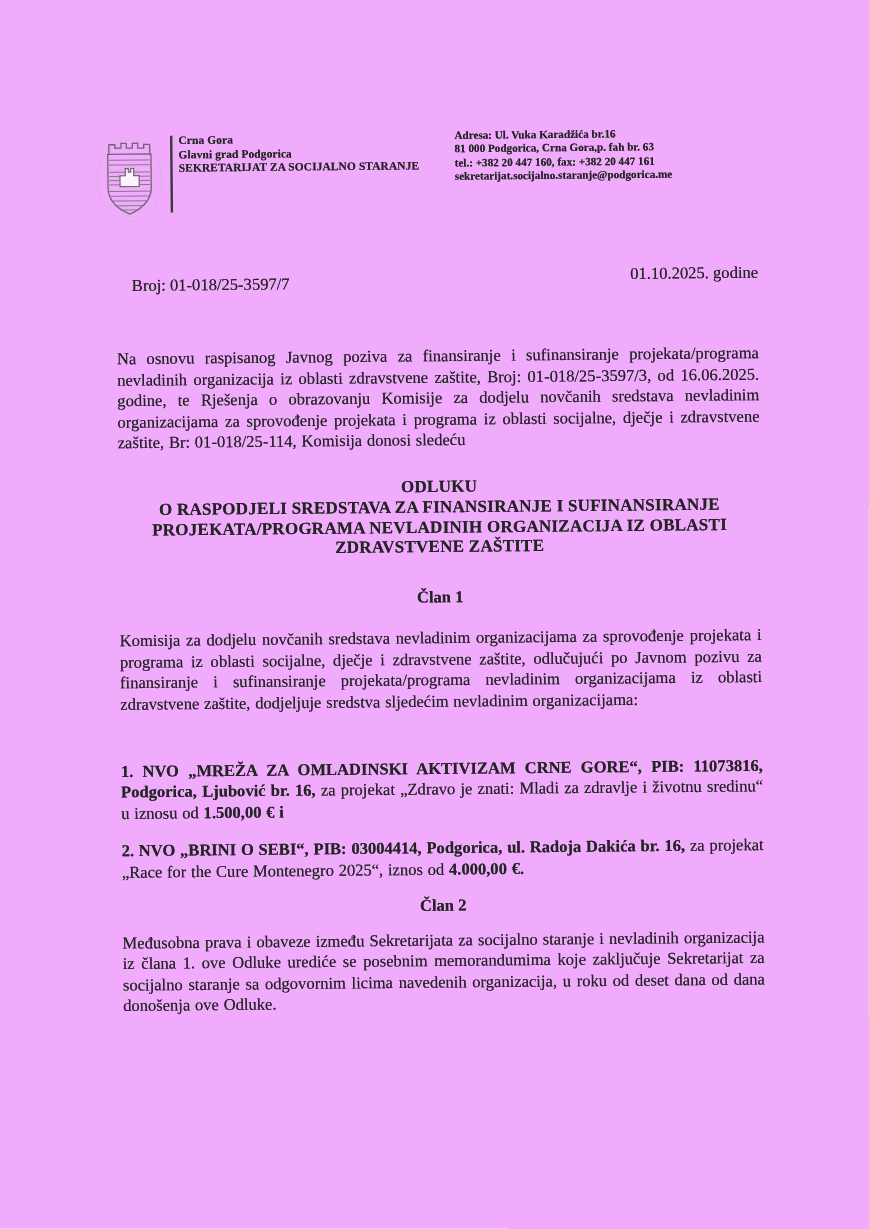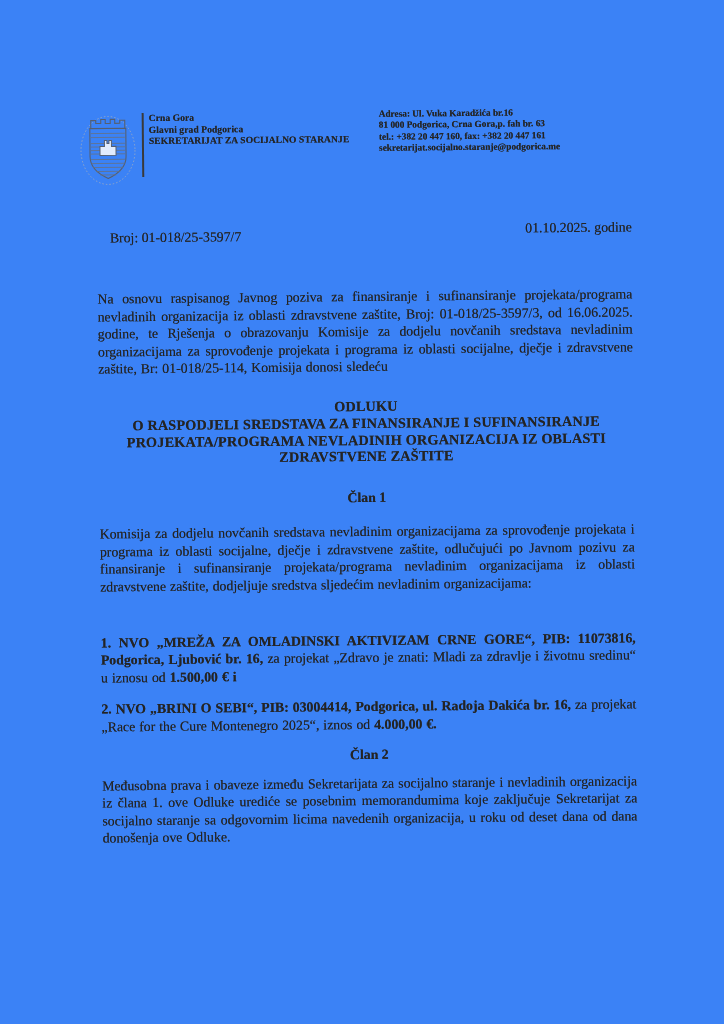--- a/index.html
+++ b/index.html
@@ -3,21 +3,21 @@
 <meta charset="utf-8">
 <style>
   html, body { margin:0; padding:0; }
   body {
     width:724px; height:1024px; overflow:hidden;
     background:#ffffff;
     font-family:"Liberation Serif", serif;
   }
   .page {
     position:relative; width:724px; height:1024px;
-    background:#3b82f6; color:#242424;
+    background:#f0abfc; color:#242424;
   }
   .doc {
     position:absolute; left:0; top:0; width:724px; box-sizing:border-box;
     padding:108px 92px 0 97px;
     transform:rotate(-0.55deg);
     transform-origin:50% 30%;
     text-shadow:0 0 0.45px rgba(40,40,40,0.75);
   }
   
   .hdr { display:flex; align-items:flex-start; margin-left:-17px; height:80px; }

